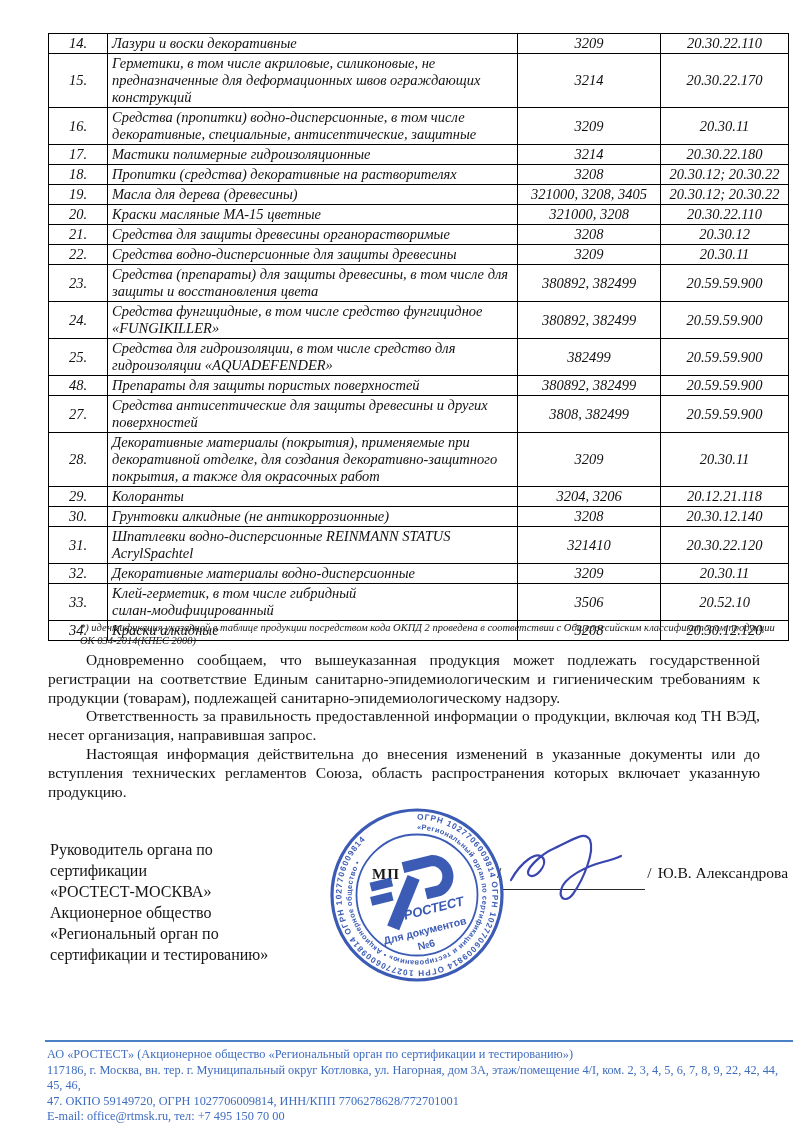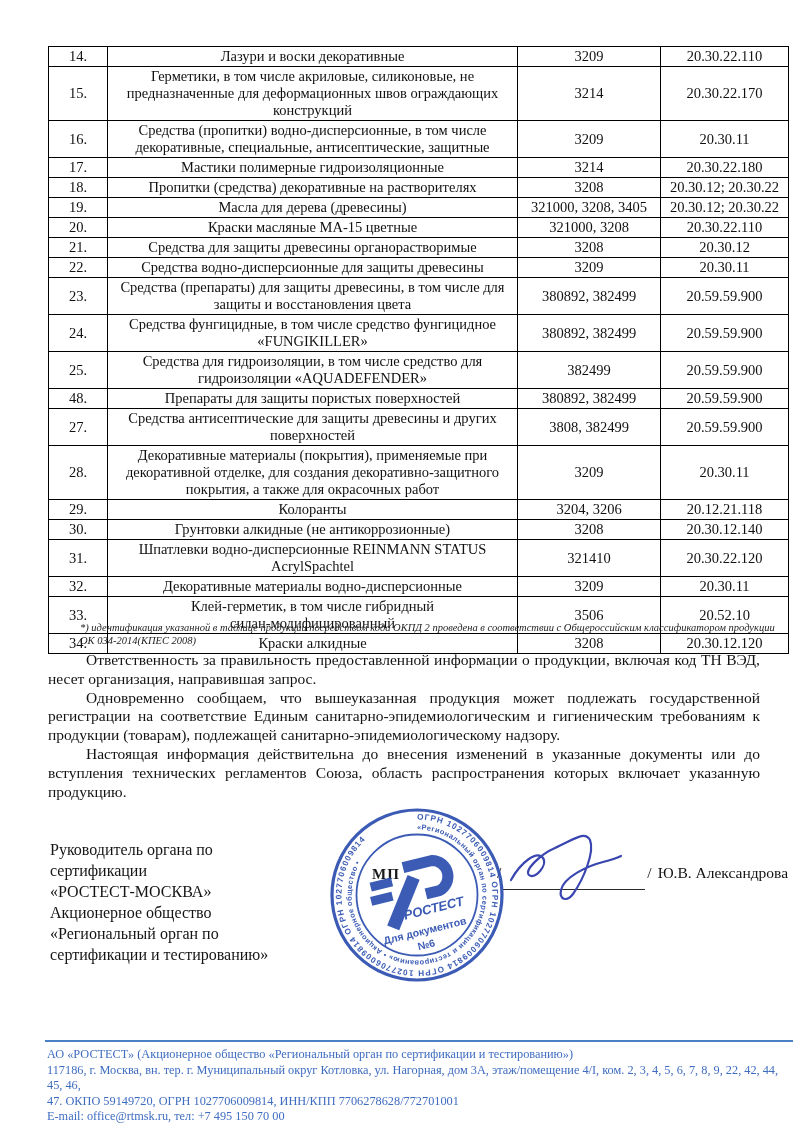--- a/index.html
+++ b/index.html
@@ -3,28 +3,28 @@
 <meta charset="utf-8">
 <style>
   * { margin:0; padding:0; box-sizing:border-box; }
   html,body { background:#ffffff; }
   body {
     width:800px; height:1132px; position:relative;
     font-family:"Liberation Serif", serif; color:#151515;
   }
 
   
-  .table-wrap { position:absolute; left:48px; top:46px; width:740px; }
+  .table-wrap { position:absolute; left:48px; top:33px; width:740px;font-style:italic; }
   table.products { border-collapse:collapse; width:100%; table-layout:fixed; }
   table.products td {
     border:1.5px solid #000; font-size:14.5px; line-height:17px;
     padding:1px 4px; vertical-align:middle; color:#111;
   }
   td.col-num  { width:59px;  text-align:center; }
-  td.col-name { width:410px; text-align:center; padding-left:7px; white-space:pre-line; }
+  td.col-name { width:410px; text-align:left; padding-left:7px; white-space:pre-line; }
   td.col-code { width:143px; text-align:center; }
   td.col-okpd { width:128px; text-align:center; }
 
   
   .footnote {
     position:absolute; left:48px; top:621px; width:740px;
     font-size:10.5px; font-style:italic; line-height:13px; color:#222;padding-left:32px;
   }
 
   
@@ -212,22 +212,22 @@
           <td class="col-code">3208</td>
           <td class="col-okpd">20.30.12.120</td>
         </tr>
       </tbody>
   </table>
 </div>
 
 <div class="footnote">*) идентификация указанной в таблице продукции посредством кода ОКПД 2 проведена в соответствии с Общероссийским  классификатором продукции ОК 034-2014(КПЕС 2008)</div>
 
 <div class="bodytext">
+  <p>Одновременно сообщаем, что вышеуказанная продукция может подлежать государственной регистрации на соответствие Единым санитарно-эпидемиологическим и гигиеническим требованиям к продукции (товарам), подлежащей санитарно-эпидемиологическому надзору.</p>
   <p>Ответственность за правильность предоставленной информации о продукции, включая код ТН ВЭД, несет организация, направившая запрос.</p>
-  <p>Одновременно сообщаем, что вышеуказанная продукция может подлежать государственной регистрации на соответствие Единым санитарно-эпидемиологическим и гигиеническим требованиям к продукции (товарам), подлежащей санитарно-эпидемиологическому надзору.</p>
   <p>Настоящая информация действительна до внесения изменений в указанные документы или до вступления технических регламентов Союза, область распространения которых включает указанную продукцию.</p>
 </div>
 
 <div class="sig-left">
   <div>Руководитель органа по</div>
   <div>сертификации</div>
   <div>«РОСТЕСТ-МОСКВА»</div>
   <div>Акционерное общество</div>
   <div>«Региональный орган по</div>
   <div>сертификации и тестированию»</div>

